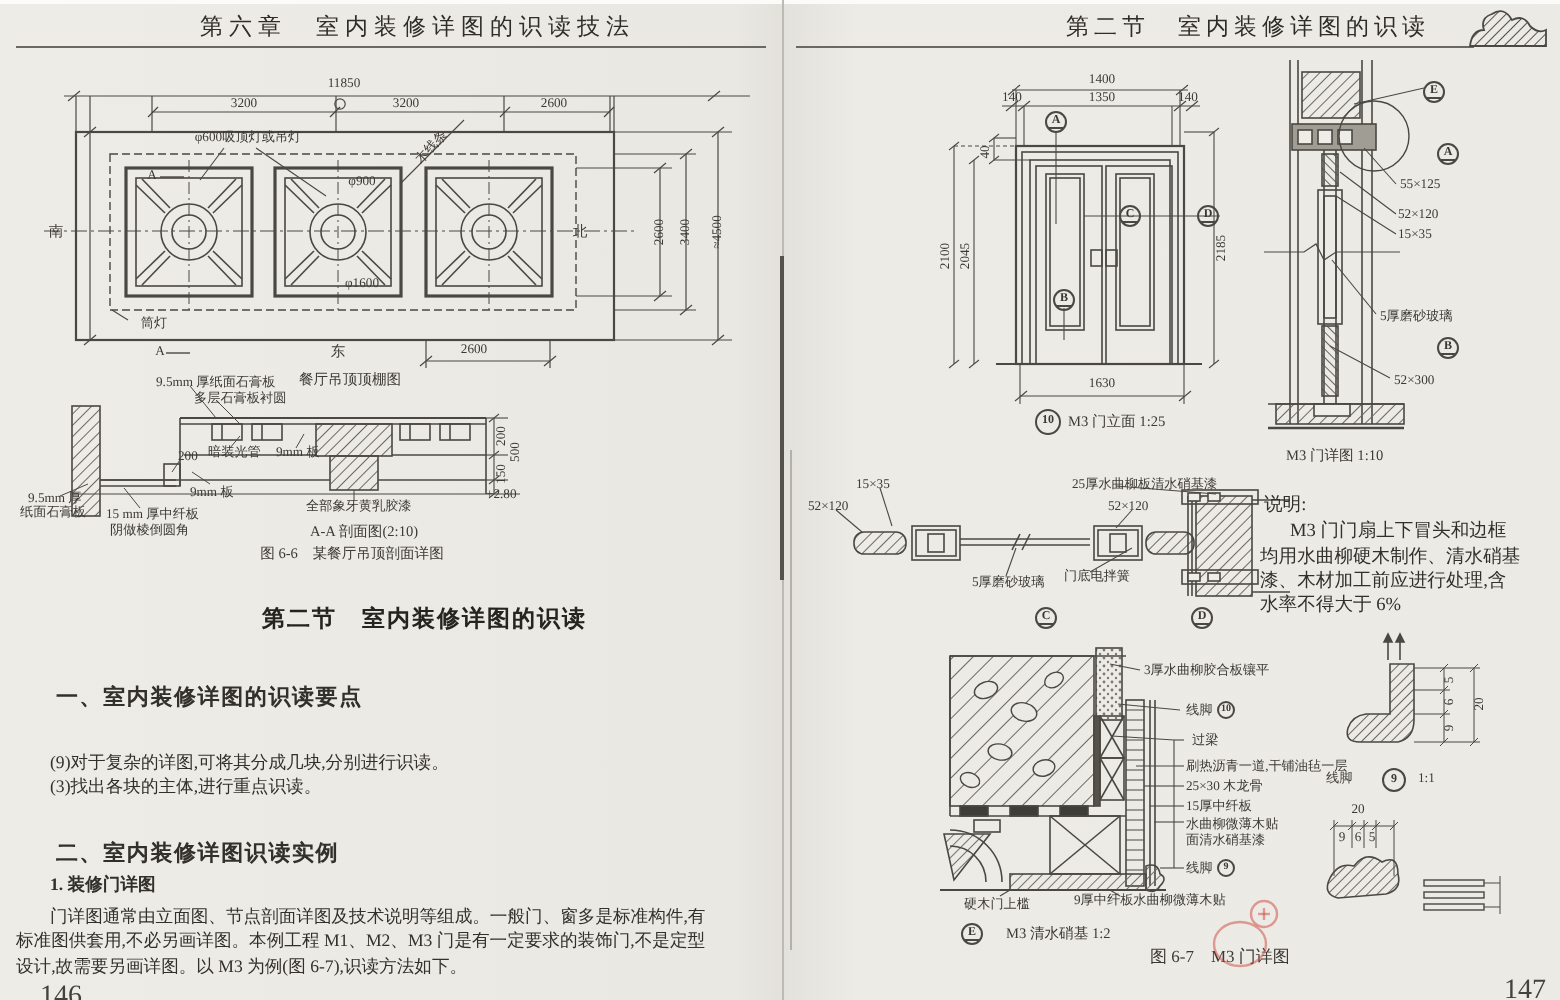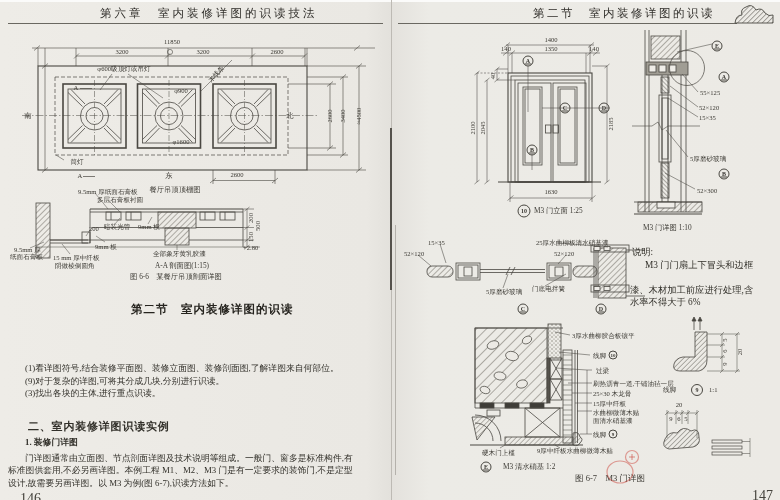--- a/index.html
+++ b/index.html
@@ -211,25 +211,25 @@
   <span class="lbl" style="left:95px;top:243px">9mm 板</span>
   <span class="lbl" style="left:14px;top:246px">9.5mm 厚</span>
   <span class="lbl" style="left:10px;top:253px">纸面石膏板</span>
   <span class="lbl" style="left:53px;top:254px">15 mm 厚中纤板</span>
   <span class="lbl" style="left:55px;top:262px">阴做棱倒圆角</span>
   <span class="lbl" style="left:153px;top:250px">全部象牙黄乳胶漆</span>
   <span class="lbl v" style="left:251px;top:218px">200</span>
   <span class="lbl v" style="left:258px;top:226px">500</span>
   <span class="lbl v" style="left:251px;top:237px">150</span>
   <span class="lbl" style="left:243px;top:244px">+2.80</span>
-  <span class="lbl big c" style="left:182px;top:266px">A-A 剖面图(1:15)</span>
+  <span class="lbl big c" style="left:182px;top:266px">A-A 剖面图(2:10)</span>
   <span class="lbl big c" style="left:176px;top:277px">图 6-6　某餐厅吊顶剖面详图</span>
 
   <div class="h2" style="left:131px;top:302px">第二节　室内装修详图的识读</div>
-  <div class="t" style="left:25px;top:363px">(1)看详图符号,结合装修平面图、装修立面图、装修剖面图,了解详图来自何部位。</div>
+  <div class="t sec" style="left:28px;top:341px">一、室内装修详图的识读要点</div>
   <div class="t" style="left:25px;top:375.5px">(9)对于复杂的详图,可将其分成几块,分别进行识读。</div>
   <div class="t" style="left:25px;top:388px">(3)找出各块的主体,进行重点识读。</div>
   <div class="t sec" style="left:28px;top:419px">二、室内装修详图识读实例</div>
   <div class="t bold" style="left:25px;top:437px">1. 装修门详图</div>
   <div class="t" style="left:25px;top:452.5px">门详图通常由立面图、节点剖面详图及技术说明等组成。一般门、窗多是标准构件,有</div>
   <div class="t" style="left:8px;top:465px">标准图供套用,不必另画详图。本例工程 M1、M2、M3 门是有一定要求的装饰门,不是定型</div>
   <div class="t" style="left:8px;top:477.5px">设计,故需要另画详图。以 M3 为例(图 6-7),识读方法如下。</div>
   <div class="pn" style="left:20px;top:491px">146</div>
 
   <div class="hdr" style="left:533px;top:6px;letter-spacing:2.5px">第二节　室内装修详图的识读</div>
@@ -442,20 +442,21 @@
   <span class="lbl" style="left:532px;top:285px">门底电拌簧</span>
   <span class="mk" style="left:523px;top:309px">
       <b>C</b>
     </span>
   <span class="mk" style="left:601px;top:309px">
       <b>D</b>
     </span>
 
   <div class="t" style="left:632px;top:246px;font-size:9.3px">说明:</div>
   <div class="t" style="left:645px;top:259px;font-size:9.3px">M3 门门扇上下冒头和边框</div>
+  <div class="t" style="left:630px;top:271.5px;font-size:9.3px">均用水曲柳硬木制作、清水硝基</div>
   <div class="t" style="left:630px;top:283.5px;font-size:9.3px">漆、木材加工前应进行处理,含</div>
   <div class="t" style="left:630px;top:295.5px;font-size:9.3px">水率不得大于 6%</div>
 
   <svg style="left:455px;top:320px" width="175" height="130" viewBox="0 0 175 130">
     <defs>
       <pattern id="hC" width="7" height="7" patternTransform="rotate(45)" patternUnits="userSpaceOnUse">
         <line x1="0" y1="0" x2="0" y2="7" stroke="#6b6860" stroke-width="1"></line>
       </pattern>
       <pattern id="hC2" width="3.5" height="3.5" patternTransform="rotate(45)" patternUnits="userSpaceOnUse">
         <line x1="0" y1="0" x2="0" y2="3.5" stroke="#6b6860" stroke-width="0.9"></line>

